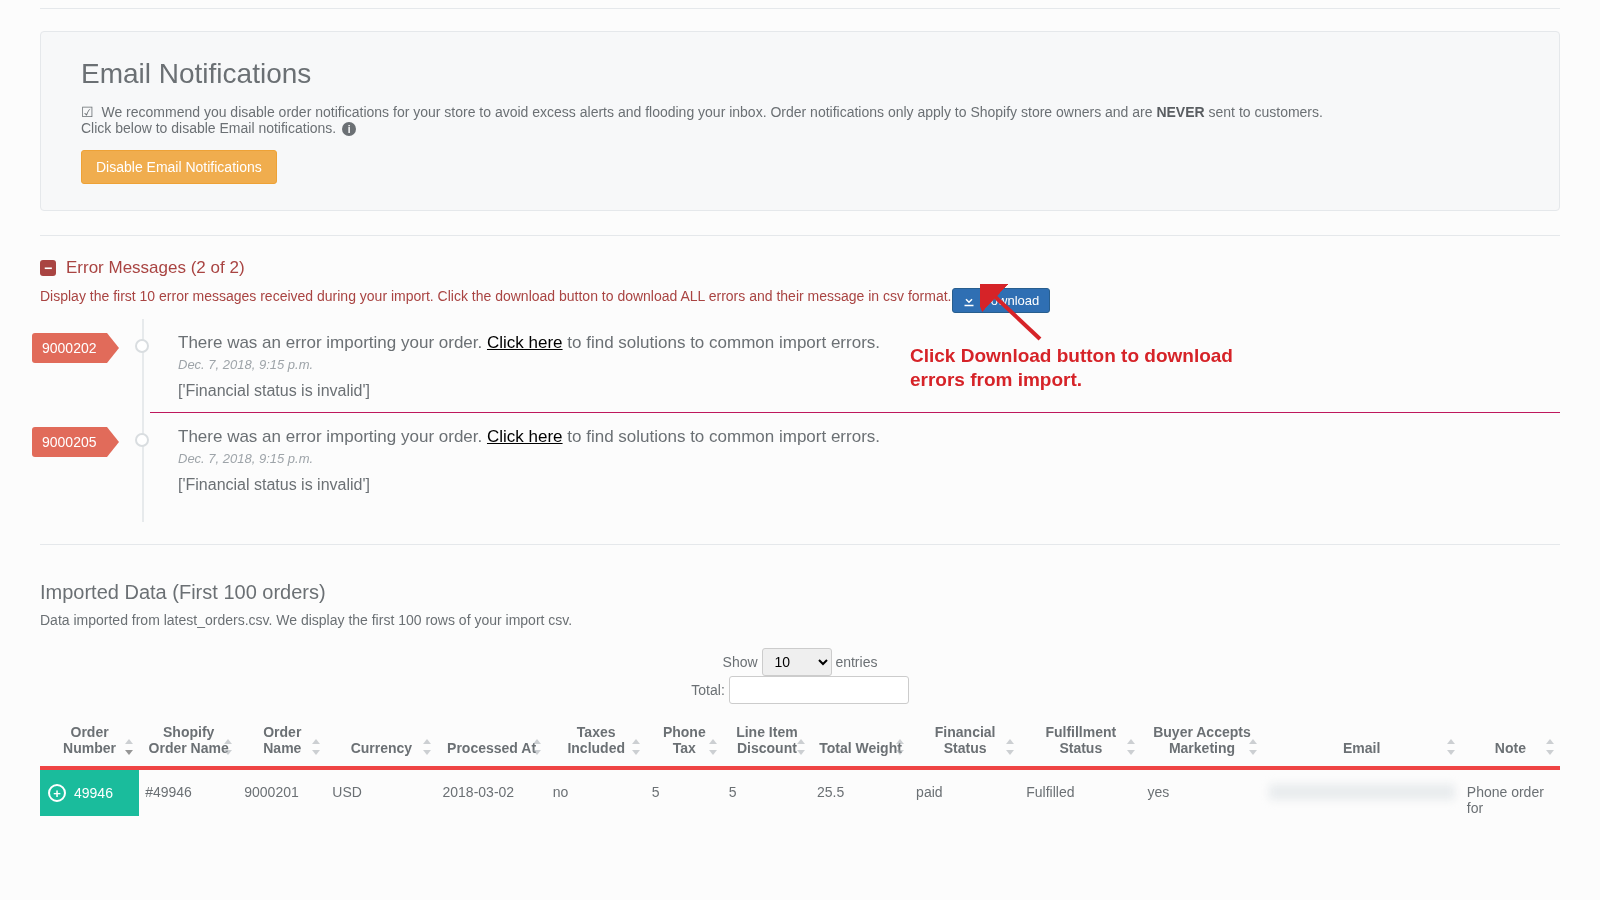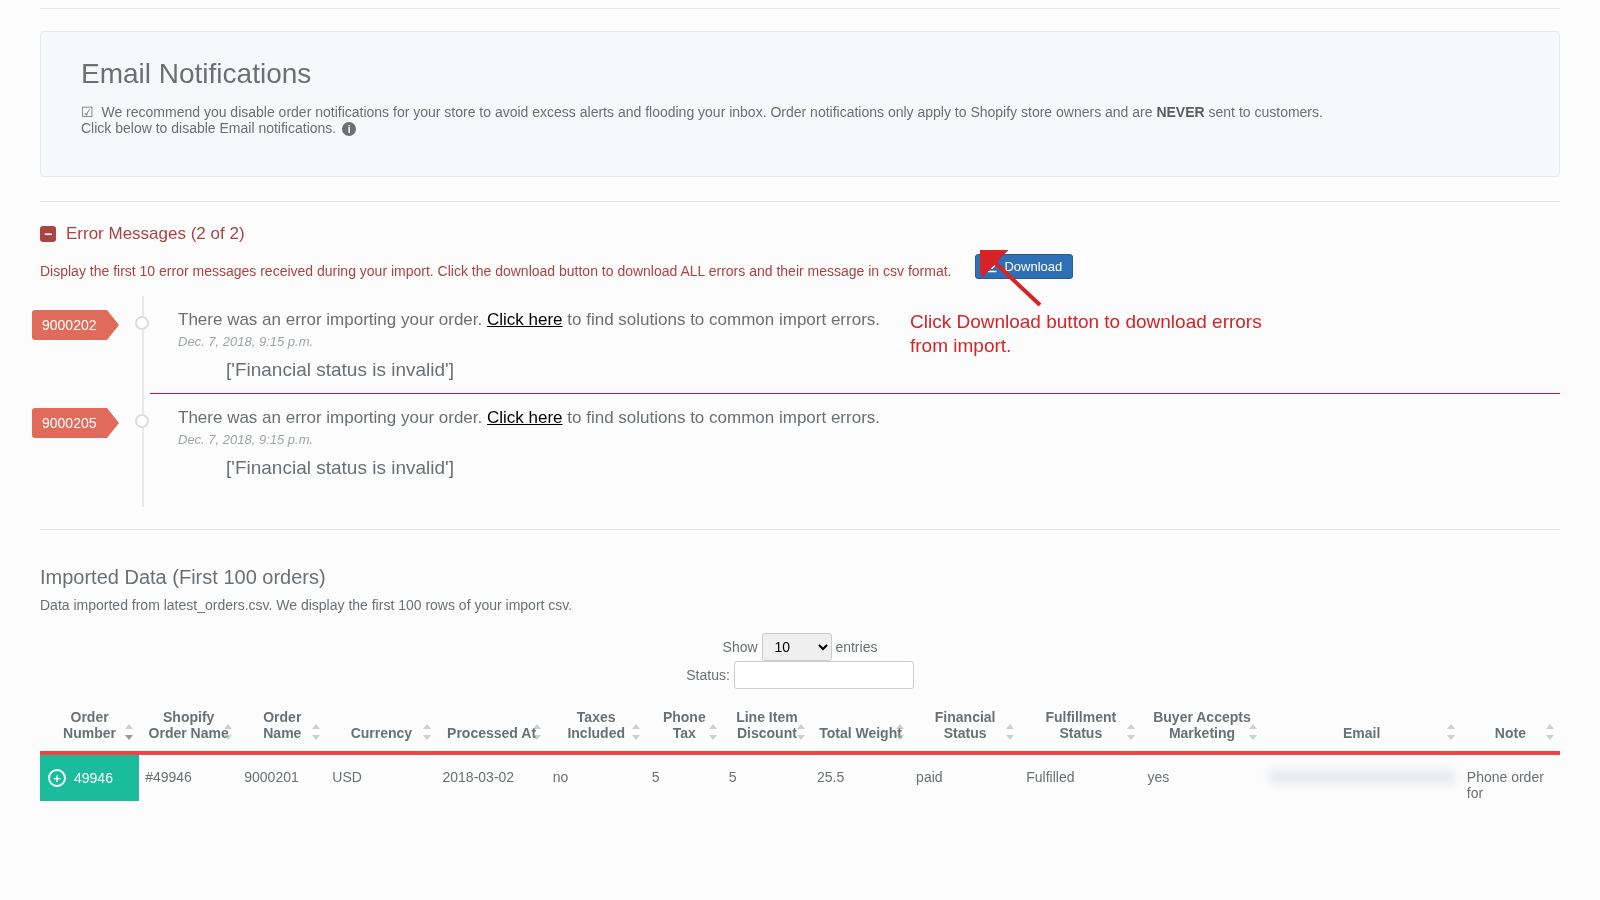--- a/index.html
+++ b/index.html
@@ -100,24 +100,24 @@
     color: #fff;
     display:inline-flex;
     align-items:center; justify-content:center;
     font-weight:700;
     font-size: 14px;
     line-height:1;
   }
   .err-desc-line {
     color: var(--danger-dark);
     display:flex;
-    align-items:flex-end;
-    gap:24px;
+    align-items:flex-start;
+    gap:1px;
     flex-wrap:wrap;
-    margin-bottom: 17px;
+    margin-bottom: 6px;
   }
   .btn-download {
     display:inline-flex;
     align-items:center;
     gap:6px;
     background: var(--blue);
     color:#fff;
     border:1px solid #285e8e;
     border-radius:3px;
     padding:4px 10px;
@@ -182,40 +182,39 @@
   }
   .ti-title a { color:#000; text-decoration: underline; }
   .ti-date {
     font-style: italic;
     color: var(--gray-muted);
     font-size: 13px;
     margin-bottom: 10px;
   }
   .ti-detail {
     color: var(--gray-text);
-    font-size: 19px;
-    margin-left: 48px;
+    font-size: 16px;
   }
 
   
   .annotation {
     position:absolute;
     top: 26px;
     left: 870px;
     z-index: 20;
     pointer-events:none;
   }
   .annotation svg { position:absolute; top:0; left:70px; width:80px; height:60px; }
   .annotation .text {
     position:absolute;
     top: 60px;
     left: 0;
     width: 380px;
     color: var(--annot-red);
-    font-weight: 400;
+    font-weight: 700;
     font-size: 19px;
     line-height: 1.25;
   }
 
   
   .imp-title {
     font-size: 20px;
     font-weight: 400;
     color: var(--gray-text);
     margin: 36px 0 8px 0;
@@ -325,20 +324,21 @@
 <div class="panel">
   <h2>Email Notifications</h2>
   <div class="checkline">
     <span style="margin-right:4px;">☑</span>
     <span>We recommend you disable order notifications for your store to avoid excess alerts and flooding your inbox. Order notifications only apply to Shopify store owners and are </span><span class="never">NEVER</span><span> sent to customers.</span>
   </div>
   <div class="subline">
     <span>Click below to disable Email notifications.</span>
     <span class="info-icon">i</span>
   </div>
+  <button class="btn-warning">Disable Email Notifications</button>
 </div>
 
 <hr class="section-rule">
 
 <div class="rel-wrap">
 
   <div class="err-header">
     <span class="minus-box">−</span>
     <span>Error Messages (2 of 2)</span>
   </div>
@@ -399,21 +399,21 @@
 
   <div class="dt-controls">
     <div>
       <span>Show</span>
       <select>
         <option>10</option>
       </select>
       <span>entries</span>
     </div>
     <div>
-      <span>Status:</span>
+      <span>Total:</span>
       <input type="text" style="">
     </div>
   </div>
 
   <table class="data">
     <colgroup>
       <col style="width:90px">
         <col style="width:90px">
         <col style="width:80px">
       <col style="width:100px">

